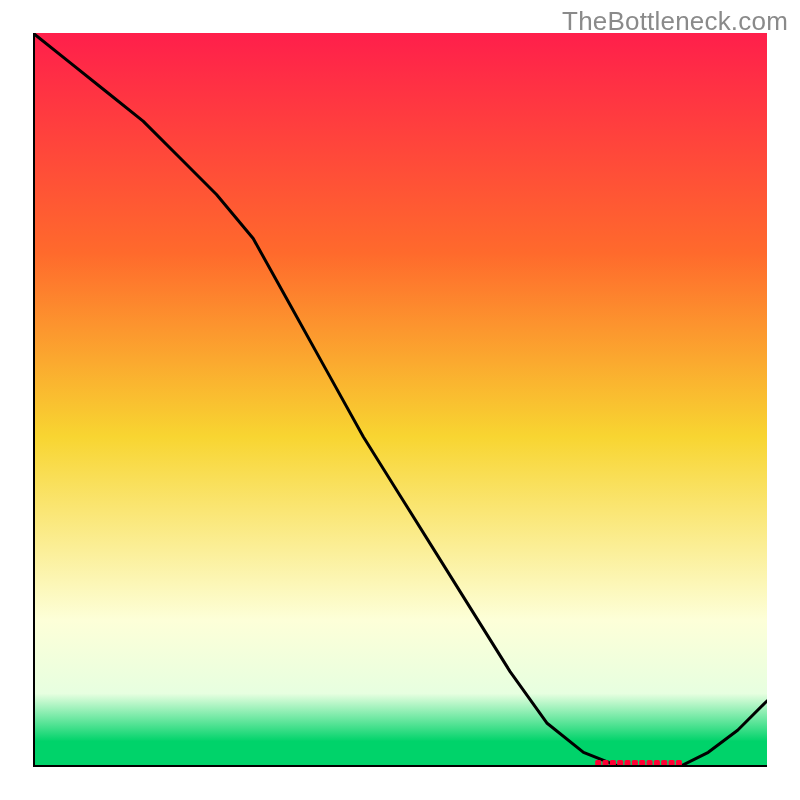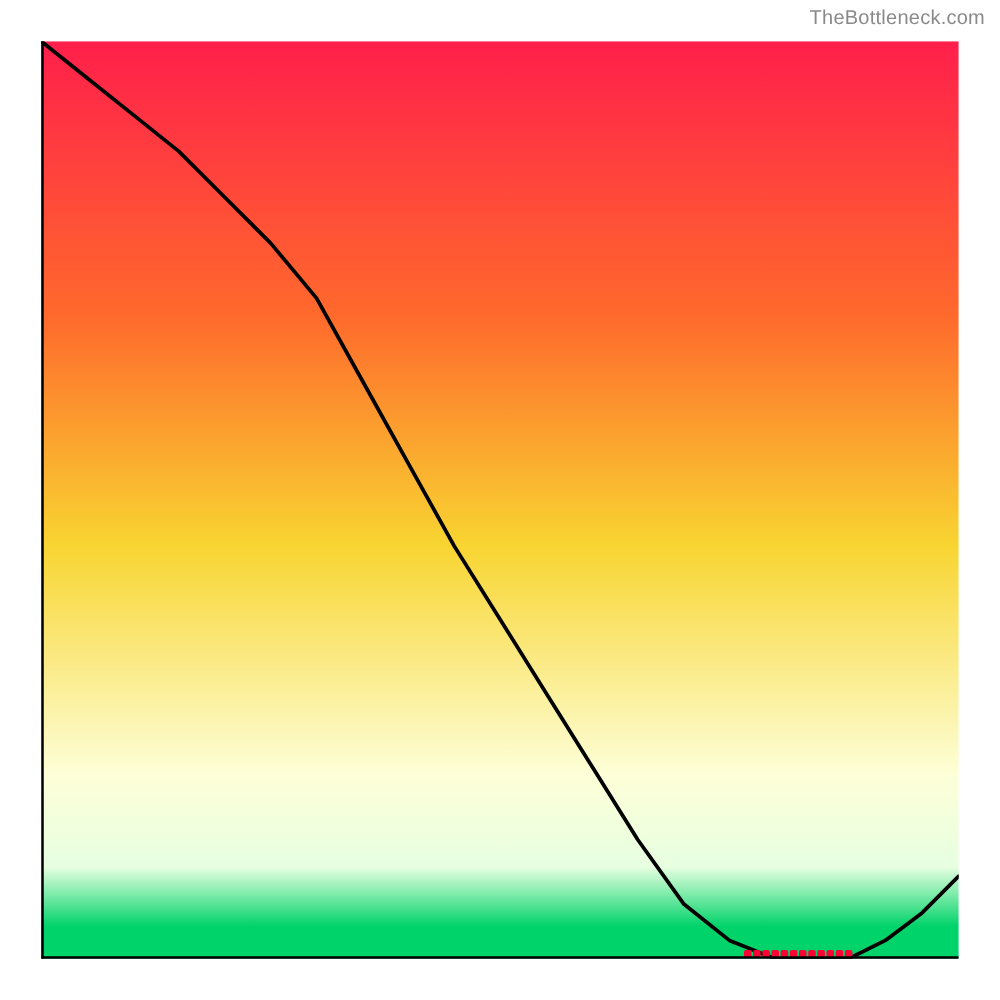--- a/index.html
+++ b/index.html
@@ -1,18 +1,18 @@
 <!DOCTYPE html>
 <html><head>
 <meta charset="utf-8">
 <style>
   * { margin: 0; padding: 0; box-sizing: border-box; }
   html, body { width: 800px; height: 800px; background: #fff; font-family: Arial, Helvetica, sans-serif; }
   .frame { position: relative; width: 800px; height: 800px; }
-  .watermark { position: absolute; top: 6px; right: 12px; color: #8a8a8a; font-size: 16px; letter-spacing: .2px; user-select: none; }
+  .watermark { position: absolute; top: 6px; right: 12px; color: #8a8a8a; font-size: 26px; letter-spacing: .2px; user-select: none; }
   .plot-wrap { position: absolute; left: 33px; top: 33px; width: 734px; height: 734px; }
   svg { display: block; }
 </style>
 </head>
 <body>
 
 <div class="frame">
   <div class="watermark">TheBottleneck.com</div>
   <div class="plot-wrap">
     <svg id="chart-svg" width="734" height="734" viewBox="0 0 734 734">

